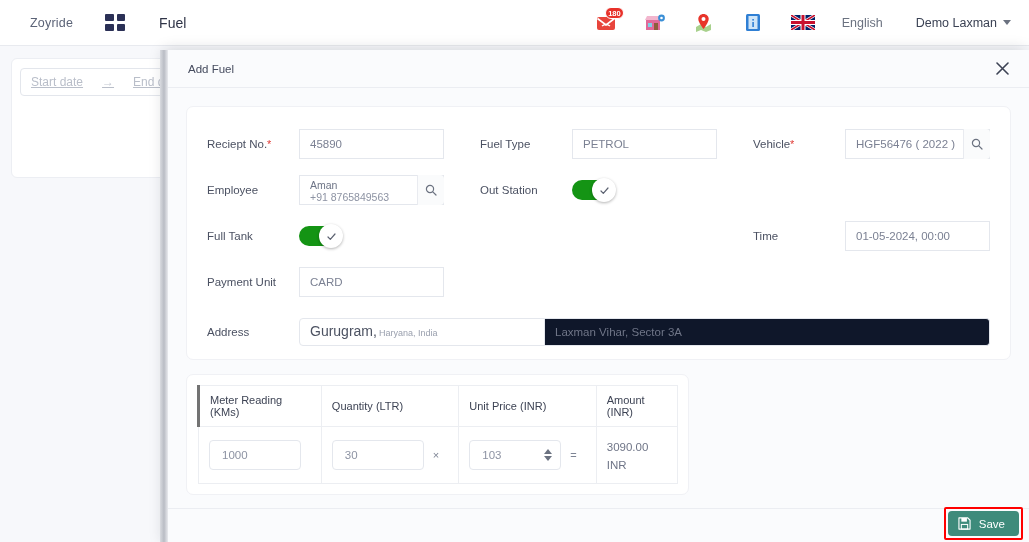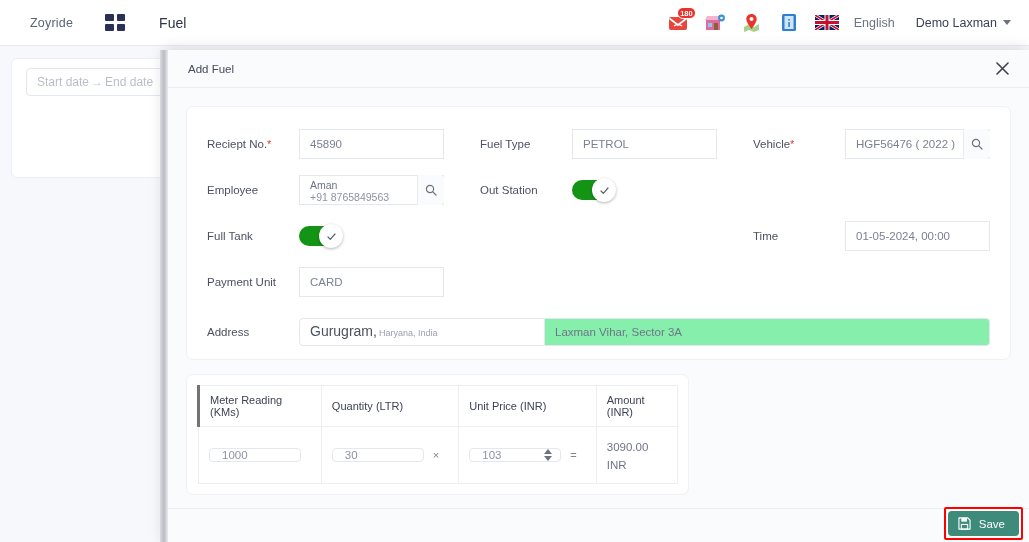--- a/index.html
+++ b/index.html
@@ -15,40 +15,40 @@
   .navbar {
     position: absolute; top: 0; left: 0; width: 1029px; height: 46px;
     background: #ffffff; border-bottom: 1px solid #e8eaef;
     display: flex; align-items: center; z-index: 1;
   }
   .brand { margin-left: 30px; font-size: 12.5px; color: #5b6377; letter-spacing: .2px; }
   .grid-icon { margin-left: 32px; display: grid; grid-template-columns: 9px 8px; grid-template-rows: 7px 7px; gap: 3px; }
   .grid-icon i { background: #2b3056; display: block; border-radius: 1px; }
   .grid-icon i:nth-child(2){ height:7px; }
   .page-title { margin-left: 34px; font-size: 14px; color: #2f3447; }
-  .nav-right { margin-left: auto; display: flex; align-items: center; gap: 15px; margin-right: 18px; }
+  .nav-right { margin-left: auto; display: flex; align-items: center; gap: 27px; margin-right: 18px; }
   .nav-icon { position: relative; width: 22px; height: 22px; display:flex; align-items:center; justify-content:center; }
   .badge {
     position: absolute; top: -5px; right: -7px; background: #e8312a; color: #fff;
     font-size: 7.5px; line-height: 11px; min-width: 14px; height: 12px; border-radius: 7px;
     text-align: center; padding: 0 2px; border: 1px solid #fff; font-weight: bold;
   }
   .lang-label { font-size: 12.5px; color: #6b7280; }
   .account { font-size: 12.5px; color: #3b4254; display: flex; align-items: center; gap: 6px; margin-left: 6px; }
   .caret { width: 0; height: 0; border-left: 4px solid transparent; border-right: 4px solid transparent; border-top: 5px solid #6b7280; }
 
   
   .bg-card {
     position: absolute; top: 58px; left: 11px; width: 320px; height: 120px;
     background: #ffffff; border: 1px solid #eceef3; border-radius: 6px;
   }
   .daterange {
-    position: absolute; top: 9px; left: 14px; width: 210px; height: 28px;
+    position: absolute; top: 9px; left: 8px; width: 210px; height: 28px;
     border: 1px solid #e3e6ec; border-radius: 4px; display: flex; align-items: center;
-    gap: 2px; padding: 0 10px; background: #fff; font-size: 12px; color: #b9bec9;
+    gap: 19px; padding: 0 10px; background: #fff; font-size: 12px; color: #b9bec9; text-decoration: underline;
   }
   .arrow-sep { color: #c3c7d1; font-size: 12px; }
 
   
   .modal {
     position: absolute; top: 50px; left: 168px; width: 861px; height: 492px;
     background: #fafbfd; box-shadow: -4px 0 14px rgba(20,25,40,.18); z-index: 5;
   }
   .modal-grip { position: absolute; top: 0; left: -8px; width: 8px; height: 492px;
     background: linear-gradient(to right,#d9dbe0,#b9bcc4,#e9eaee); }
@@ -98,40 +98,40 @@
   .addr-row { display: flex; align-items: center; height: 34px; margin-top: 4px; }
   .addr-wrap { flex: 1; display: flex; }
   .addr-a {
     width: 246px; height: 28px; border: 1px solid #e4e7ed; border-radius: 4px 0 0 4px;
     background: #fff; display: flex; align-items: baseline; padding: 4px 10px; gap: 2px;
   }
   .addr-a .city { font-size: 14px; color: #4c5262; }
   .addr-a .rest { font-size: 9px; color: #9aa0ae; }
   .addr-b {
     flex: 1; height: 28px; border: 1px solid #e4e7ed; border-left: none; border-radius: 0 4px 4px 0;
-    background: #86efac; display: flex; align-items: center; padding: 0 10px;
+    background: #0f172a; display: flex; align-items: center; padding: 0 10px;
     font-size: 11.5px; color: #6f7587;
   }
 
   
   .table-card {
     margin-top: 14px; background: #ffffff; border-radius: 7px; border: 1px solid #f0f1f5;
     padding: 10px; width: 503px;
   }
   table { border-collapse: collapse; width: 100%; }
   th {
     font-size: 11px; color: #3d4354; font-weight: normal; text-align: left;
     padding: 8px 10px; border: 1px solid #eceef2; border-top: none; border-left: none;
   }
   th:first-child { border-left: 3px solid #737373; }
   tr.head th { border-top: 1px solid #eceef2; }
   td { padding: 10px; border: 1px solid #eceef2; border-top: none; border-left: none; vertical-align: middle; }
   td:first-child { border-left: 1px solid #eceef2; }
   .cellinp {
-    height: 14px; border: 1px solid #e4e7ed; border-radius: 4px; background: #fff;
+    height: 30px; border: 1px solid #e4e7ed; border-radius: 4px; background: #fff;
     font-size: 11.5px; color: #8d93a3; padding: 0 12px; display: flex; align-items: center;
   }
   .w-meter { width: 92px; }
   .w-qty { width: 92px; }
   .w-unit { width: 92px; position: relative; padding-right: 26px; }
   .op { font-size: 11px; color: #7d8494; padding: 0 9px; display: inline-block; }
   .spin { position: absolute; right: 8px; top: 50%; transform: translateY(-50%); display: flex; flex-direction: column; gap: 2px; }
   .spin i { width: 0; height: 0; border-left: 4px solid transparent; border-right: 4px solid transparent; display: block; }
   .spin i.up { border-bottom: 5px solid #6b7280; }
   .spin i.dn { border-top: 5px solid #6b7280; }

